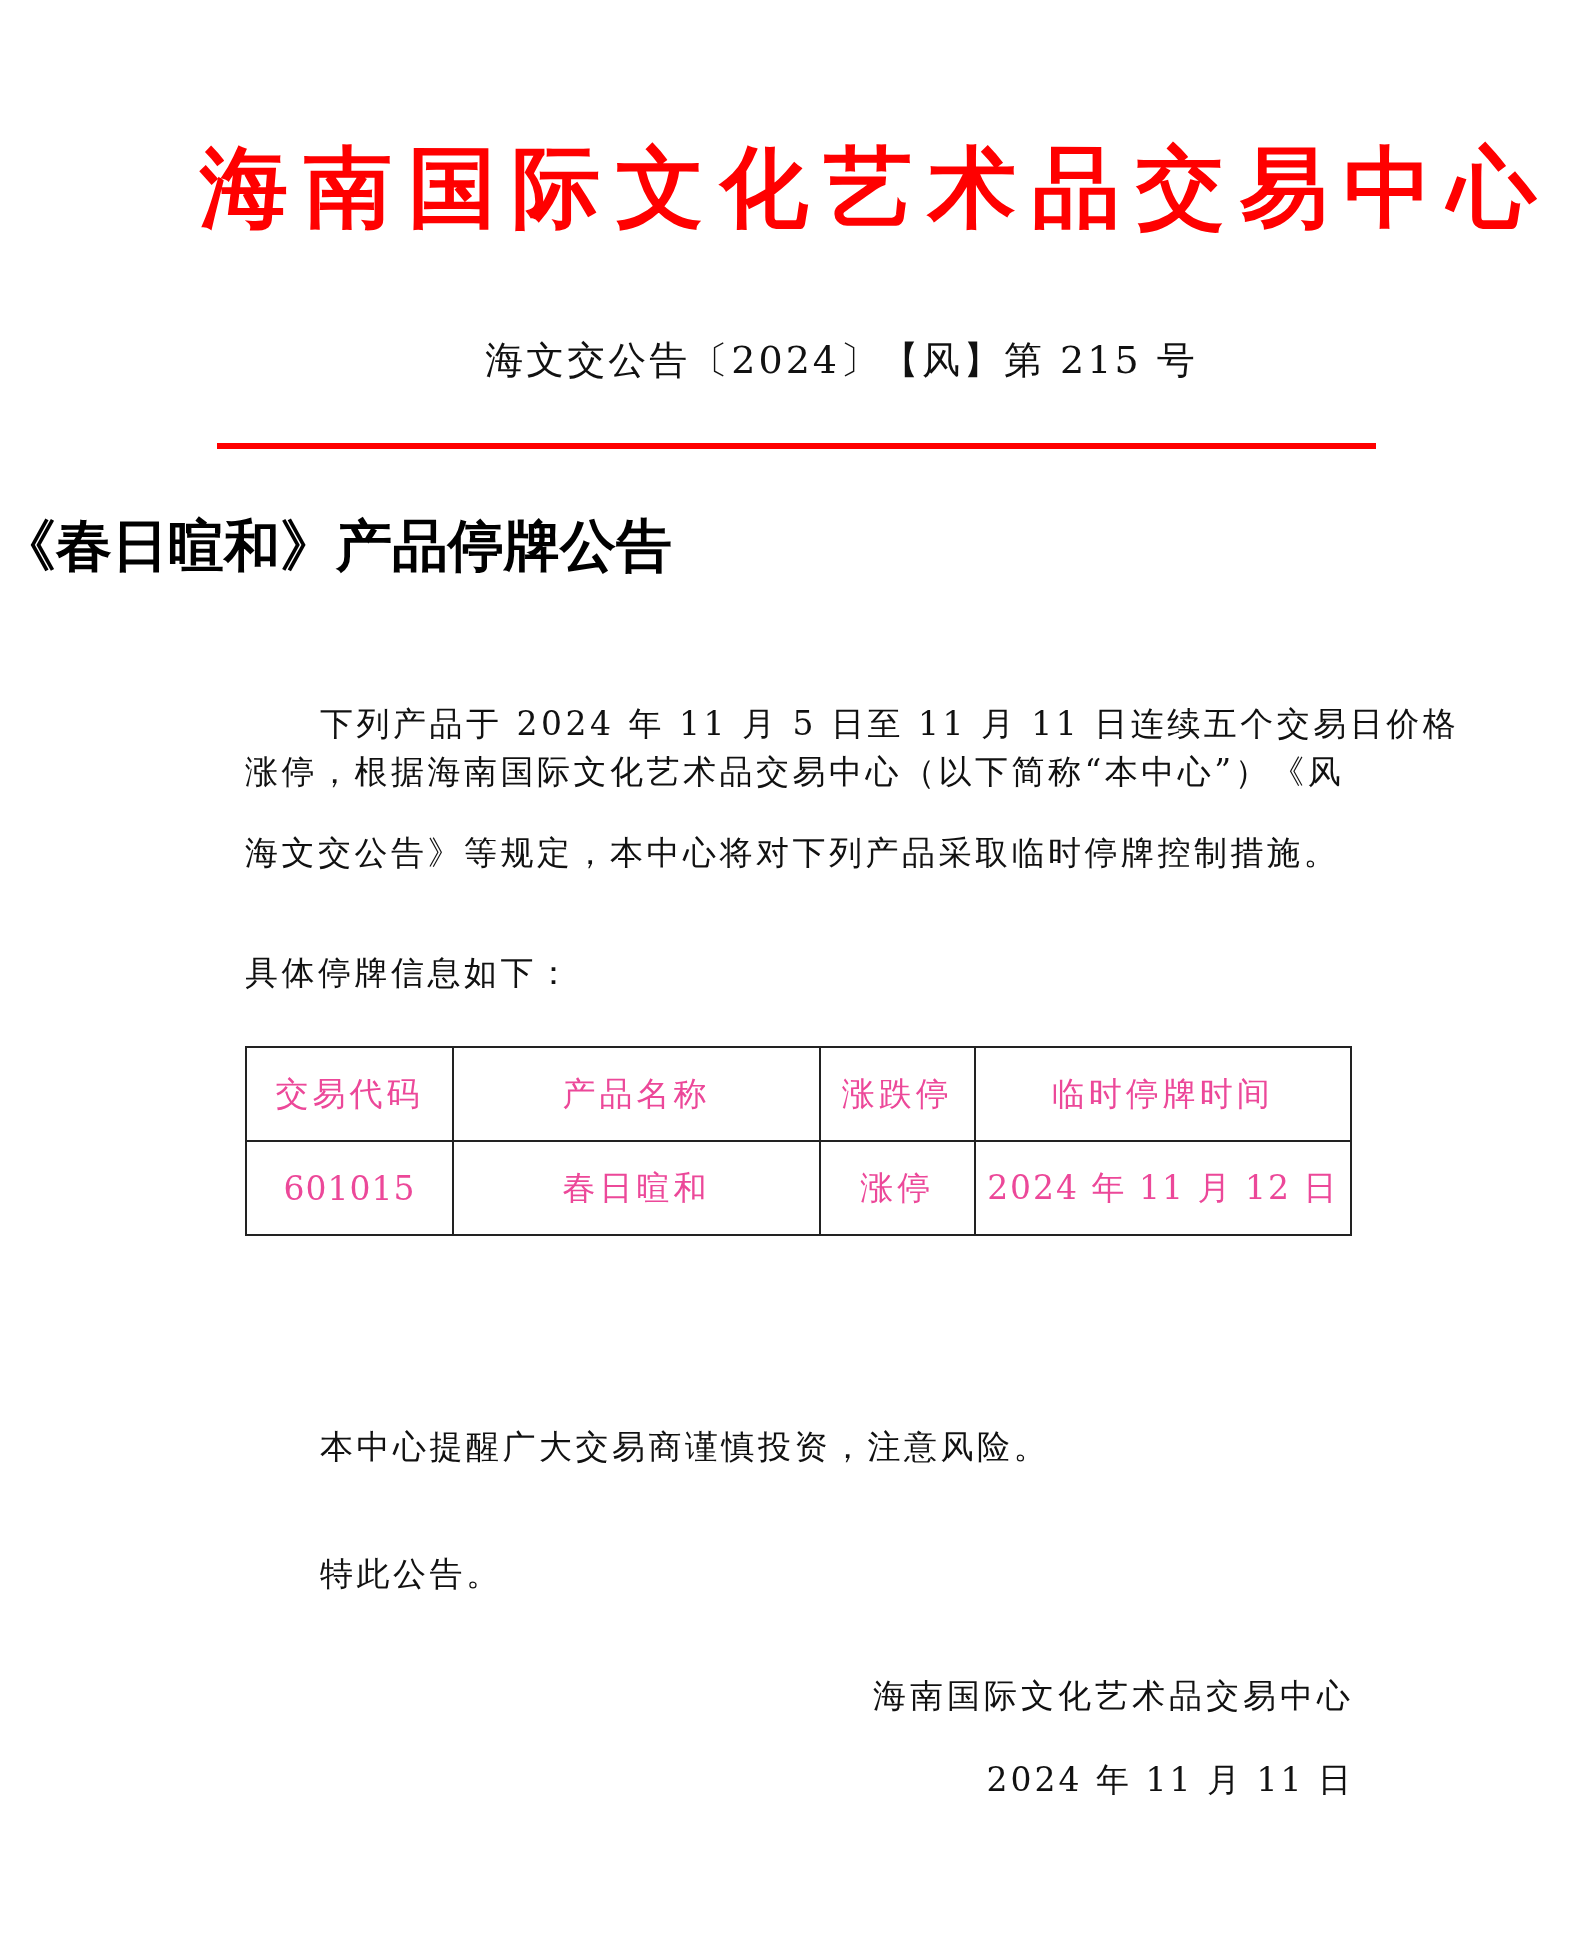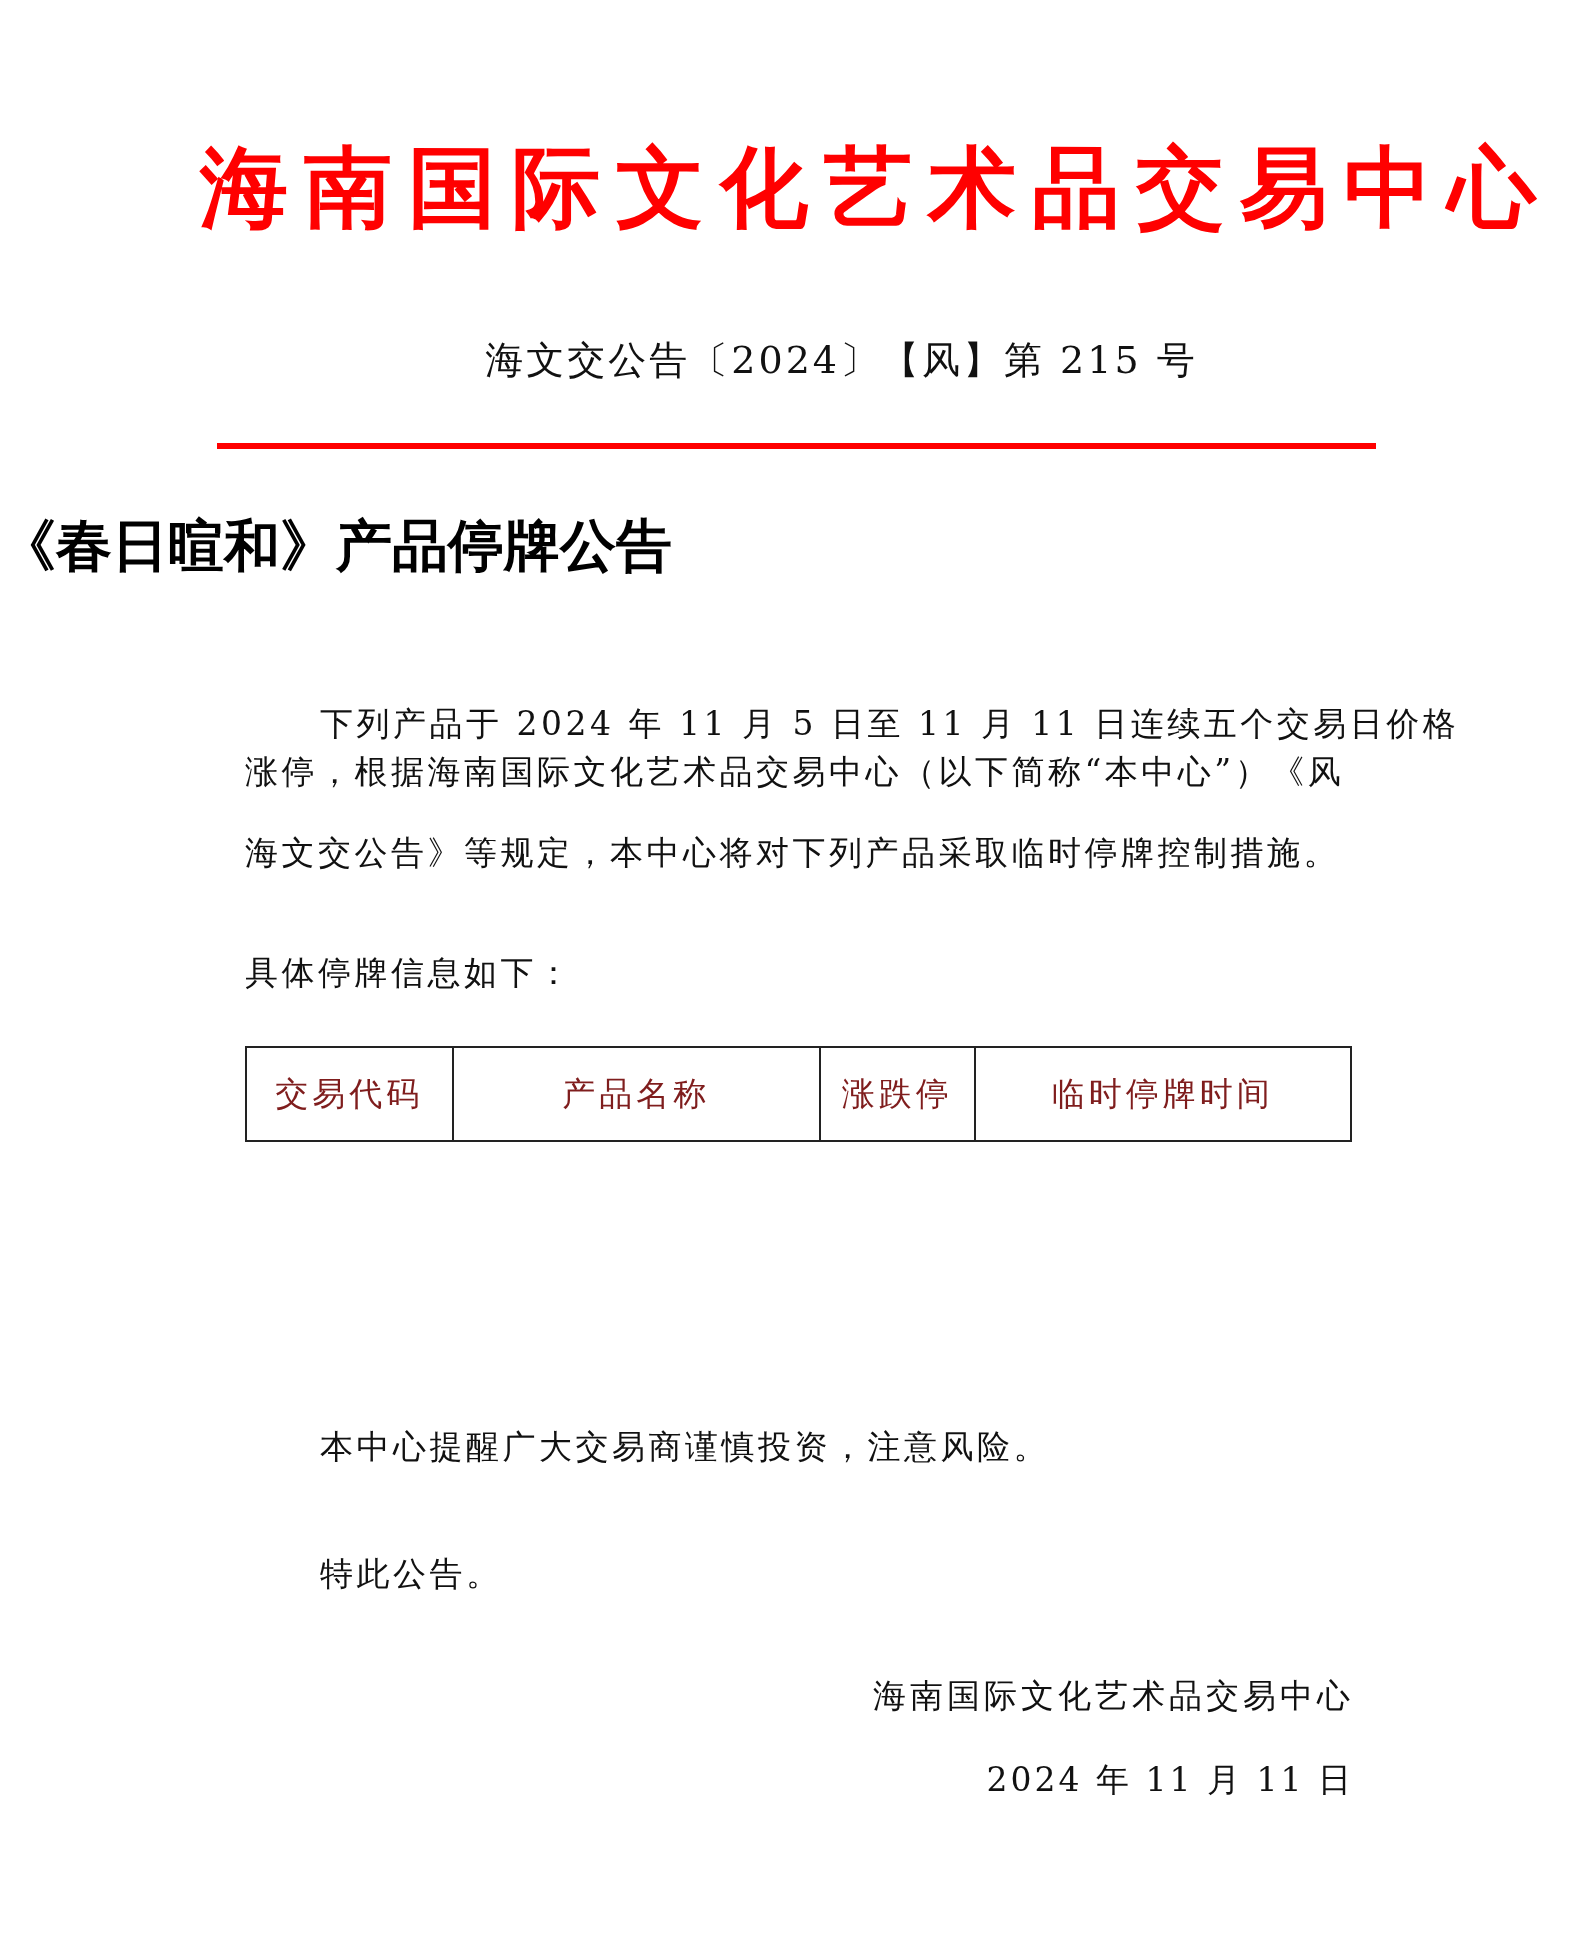--- a/index.html
+++ b/index.html
@@ -74,21 +74,21 @@
       color: #111;
     }
 
     table.info {
       position: absolute;
       left: 245px;
       top: 1046px;
       width: 1107px;
       border-collapse: collapse;
       font-size: 33px;
-      color: #7f1d1d;
+      color: #ec4899;
     }
     table.info td, table.info th {
       border: 2px solid #222;
       height: 92px;
       text-align: center;
       vertical-align: middle;
       font-weight: normal;
       letter-spacing: 4px;
       padding: 0;
     }
@@ -133,20 +133,26 @@
     <col style="width:155px">
     <col style="width:377px">
   </colgroup>
   <tbody>
       <tr>
     <th>交易代码</th>
     <th>产品名称</th>
     <th>涨跌停</th>
     <th>临时停牌时间</th>
   </tr>
+  <tr>
+    <td style="letter-spacing:1px;">601015</td>
+    <td>春日暄和</td>
+    <td>涨停</td>
+    <td style="letter-spacing:2px;">2024 年 11 月 12 日</td>
+  </tr>
 </tbody>
   </table>
 
 <div class="abs para" style="top:1427px; left:320px;">本中心提醒广大交易商谨慎投资，注意风险。</div>
 <div class="abs para" style="top:1509px; left:320px;margin-top:45px;">特此公告。</div>
 
 <div class="abs sign-org">海南国际文化艺术品交易中心</div>
 <div class="abs sign-date">2024 年 11 月 11 日</div>
 
 </body></html>

